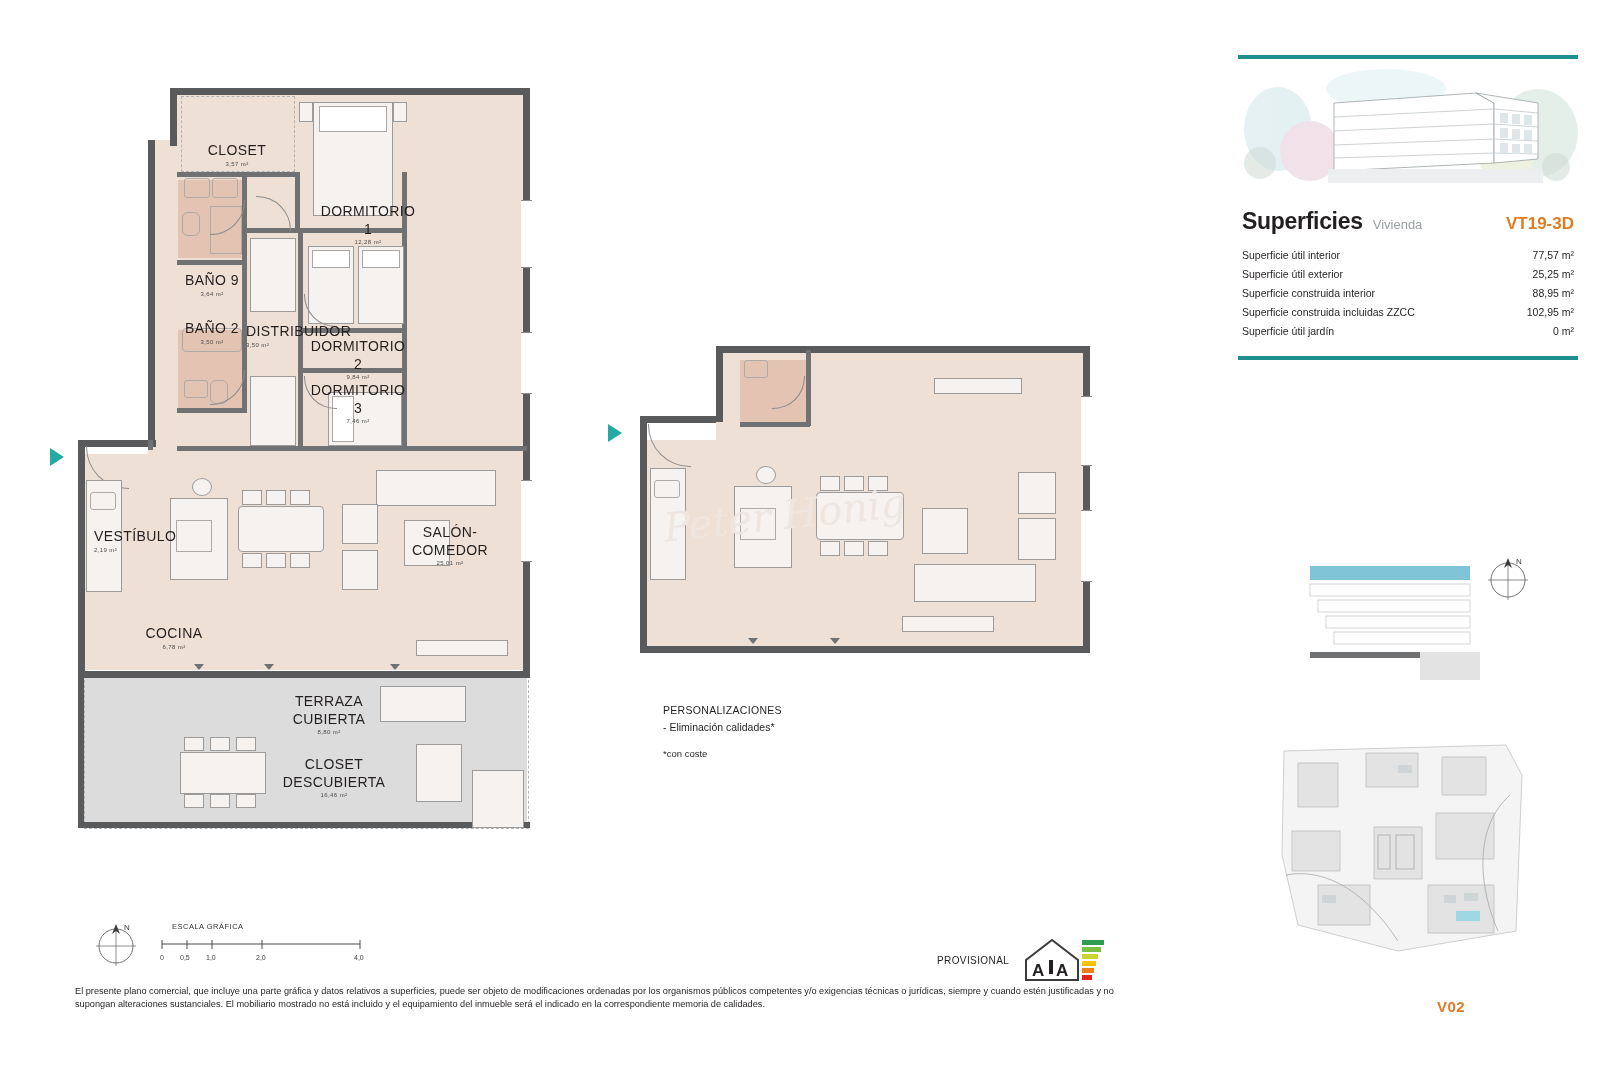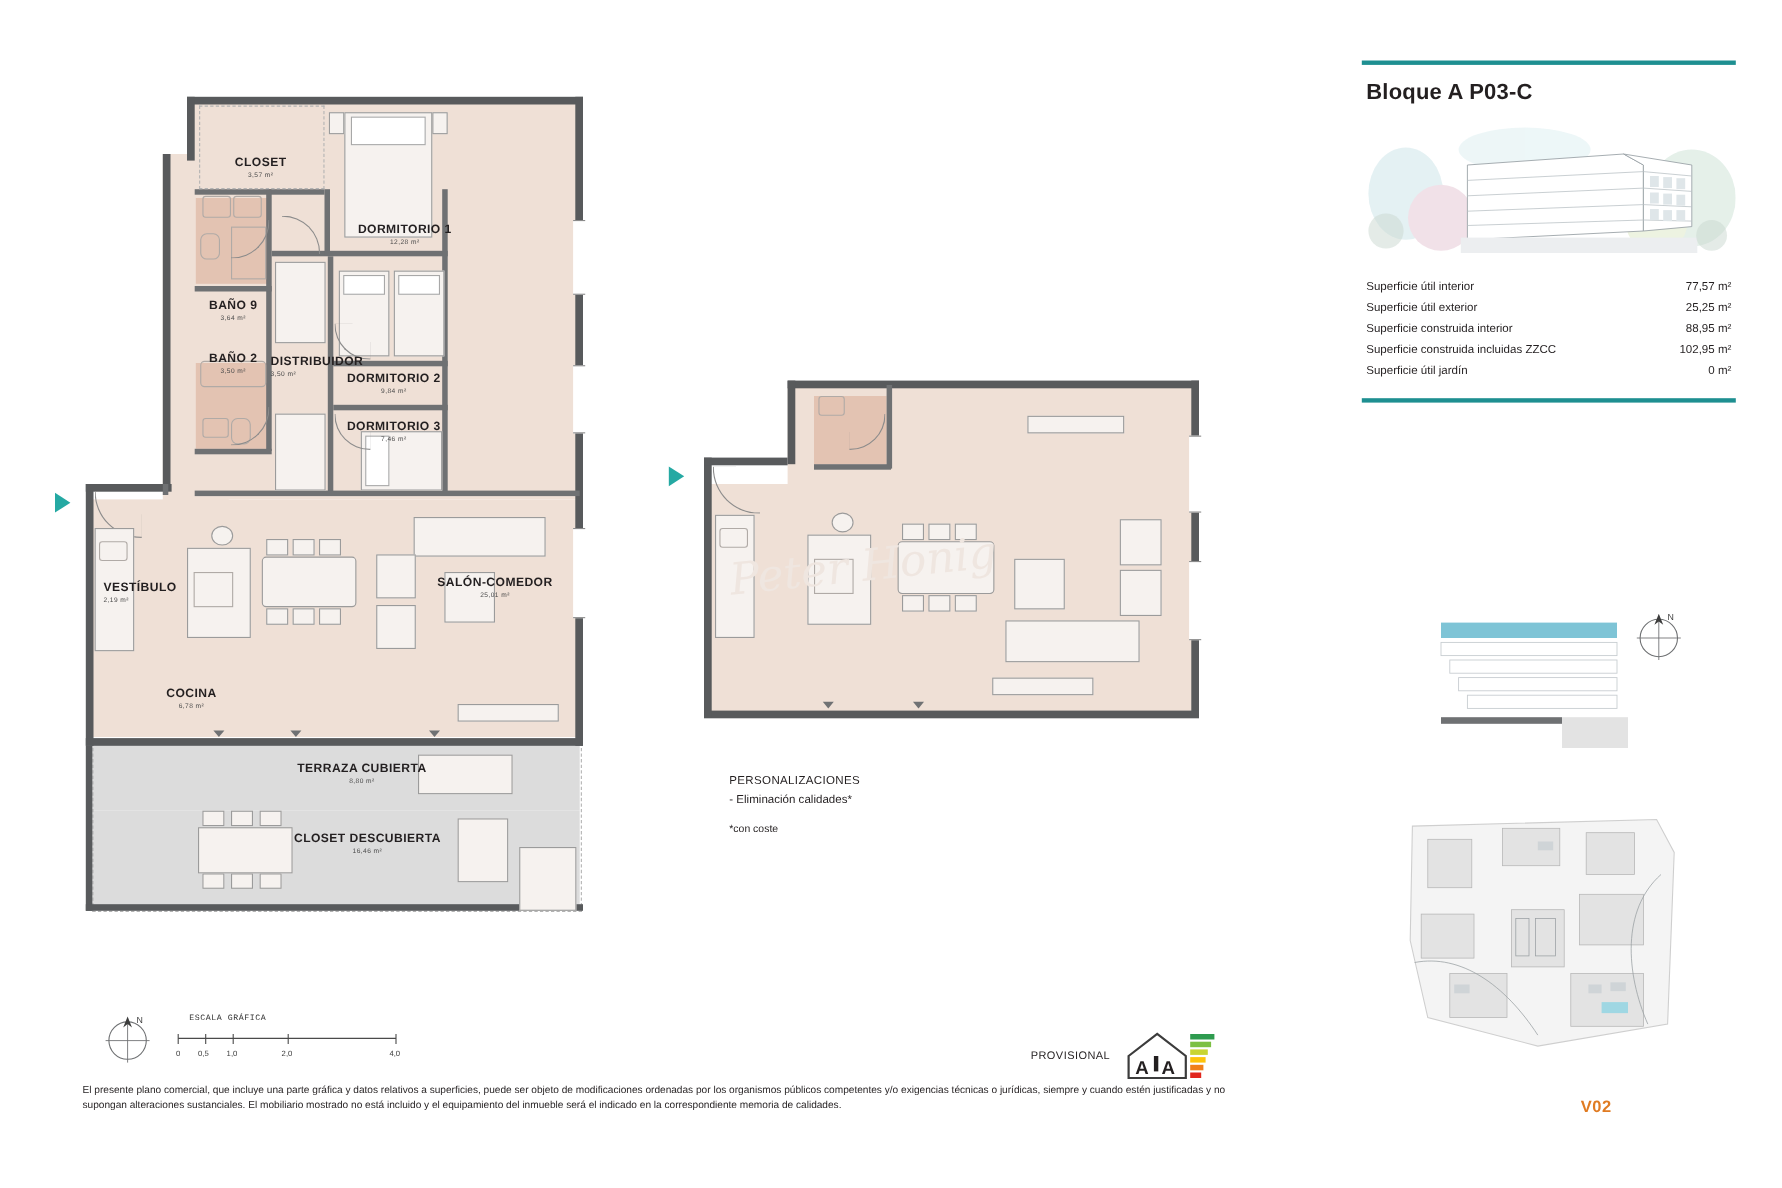--- a/index.html
+++ b/index.html
@@ -2,21 +2,21 @@
 <html><head>
 <meta charset="utf-8">
 <style>
   html,body{margin:0;padding:0;}
   body{width:1620px;height:1080px;background:#ffffff;font-family:"Liberation Sans",sans-serif;color:#231f20;position:relative;overflow:hidden;}
   .page{position:absolute;inset:0;}
 
   
   .abs{position:absolute;}
   .room-label{position:absolute;font-size:9.5px;letter-spacing:.4px;color:#231f20;text-align:center;line-height:1.25;}
-  .room-label .nm{display:block;font-weight:700;font-size:11px;}
+  .room-label .nm{display:block;font-weight:400;font-size:14px;}
   .room-label .ar{display:block;font-size:6px;color:#4a4a4a;margin-top:1px;}
   .wall{position:absolute;background:#585a5c;}
   .wallin{position:absolute;background:#6f7173;}
   .fill{position:absolute;background:#efe0d6;}
   .terr{position:absolute;background:#dcdcdc;}
   .furn{position:absolute;border:1px solid #9b9b9b;background:#f6f2ef;}
   .furn2{position:absolute;border:1px solid #a8a8a8;background:#ffffff;}
   .bathfill{position:absolute;background:#e3c3b2;}
   .thin{position:absolute;border:1px solid #b0aaa6;}
   .dash{position:absolute;border:1px dashed #b3b3b3;}
@@ -35,21 +35,21 @@
   .sup-row .lbl{flex:1;color:#231f20;}
   .sup-row .val{width:92px;text-align:right;padding-right:4px;color:#231f20;}
   .rule-bot{height:4px;background:#1e8f91;width:340px;margin-top:16px;}
 
   
   .pers{position:absolute;left:663px;top:702px;font-size:10.5px;line-height:1.6;}
   .pers .h{letter-spacing:.3px;}
   .pers .c{margin-top:10px;font-size:9.5px;}
   .disclaimer{position:absolute;left:75px;top:985px;width:1040px;font-size:9.2px;line-height:1.45;color:#231f20;}
   .scale-wrap{position:absolute;left:88px;top:918px;}
-  .scale-txt{position:absolute;left:172px;top:922px;font-size:7.5px;letter-spacing:.5px;color:#333;font-family:Liberation Mono, monospace;}
+  .scale-txt{position:absolute;left:172px;top:922px;font-size:7.5px;letter-spacing:.5px;color:#333;}
   .prov{position:absolute;left:937px;top:955px;font-size:10px;letter-spacing:.4px;color:#231f20;}
   .vtag{position:absolute;left:1437px;top:998px;font-size:15px;font-weight:700;color:#e07b22;letter-spacing:.5px;}
   .wm{position:absolute;left:663px;top:492px;font-size:40px;color:#efe6e0;font-family:"DejaVu Serif",serif;font-style:italic;transform:rotate(-6deg);user-select:none;}
 
   .compass{position:absolute;}
   .kd{position:absolute;}
 </style>
 </head>
 <body>
 
@@ -266,21 +266,20 @@
   <div class="wm">Peter Honig</div>
 
   <div class="pers">
     <div class="h">PERSONALIZACIONES</div>
     <div>- Eliminación calidades*</div>
     <div class="c">*con coste</div>
   </div>
 
   <div class="panel">
     <div class="rule-top"></div>
-    <div class="blk-title">Bloque A P03-C</div>
 
     <div class="render">
       <svg width="340" height="135" viewBox="0 0 340 135">
         <rect x="0" y="0" width="340" height="135" fill="#ffffff"></rect>
         <g opacity="0.55">
           <ellipse cx="40" cy="70" rx="34" ry="42" fill="#cfe6ea"></ellipse>
           <ellipse cx="72" cy="92" rx="30" ry="30" fill="#e7c9d6"></ellipse>
           <ellipse cx="300" cy="74" rx="40" ry="44" fill="#cfe3d8"></ellipse>
           <ellipse cx="268" cy="96" rx="28" ry="28" fill="#dfe9c8"></ellipse>
           <ellipse cx="148" cy="30" rx="60" ry="20" fill="#dff0f2"></ellipse>
@@ -311,20 +310,25 @@
           <rect x="286" y="85" width="8" height="10"></rect>
         </g>
         <rect x="90" y="110" width="215" height="14" fill="#eceef0"></rect>
         <g opacity="0.5" fill="#c9d8cf">
           <circle cx="22" cy="104" r="16"></circle>
             <circle cx="318" cy="108" r="14"></circle>
         </g>
       </svg>
     </div>
 
+    <div class="sup-head">
+      <span class="t1">Superficies</span>
+      <span class="t2">Vivienda</span>
+      <span class="t3">VT19-3D</span>
+    </div>
 
     <div class="sup-list">
       <div class="sup-row">
         <span class="lbl">Superficie útil interior</span>
         <span class="val">77,57 m²</span>
       </div>
       <div class="sup-row">
         <span class="lbl">Superficie útil exterior</span>
         <span class="val">25,25 m²</span>
       </div>

